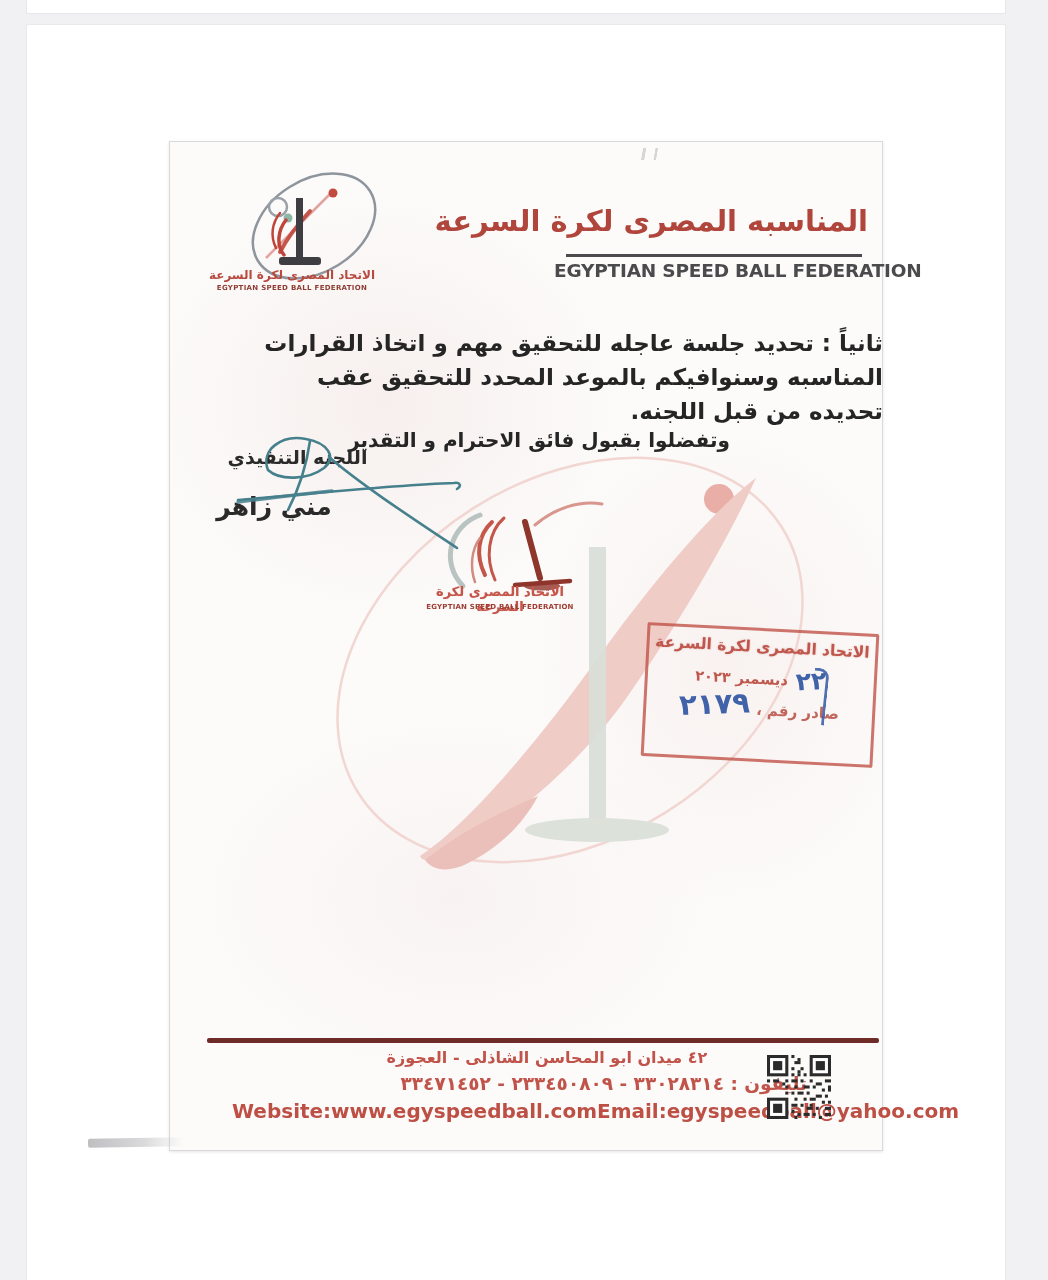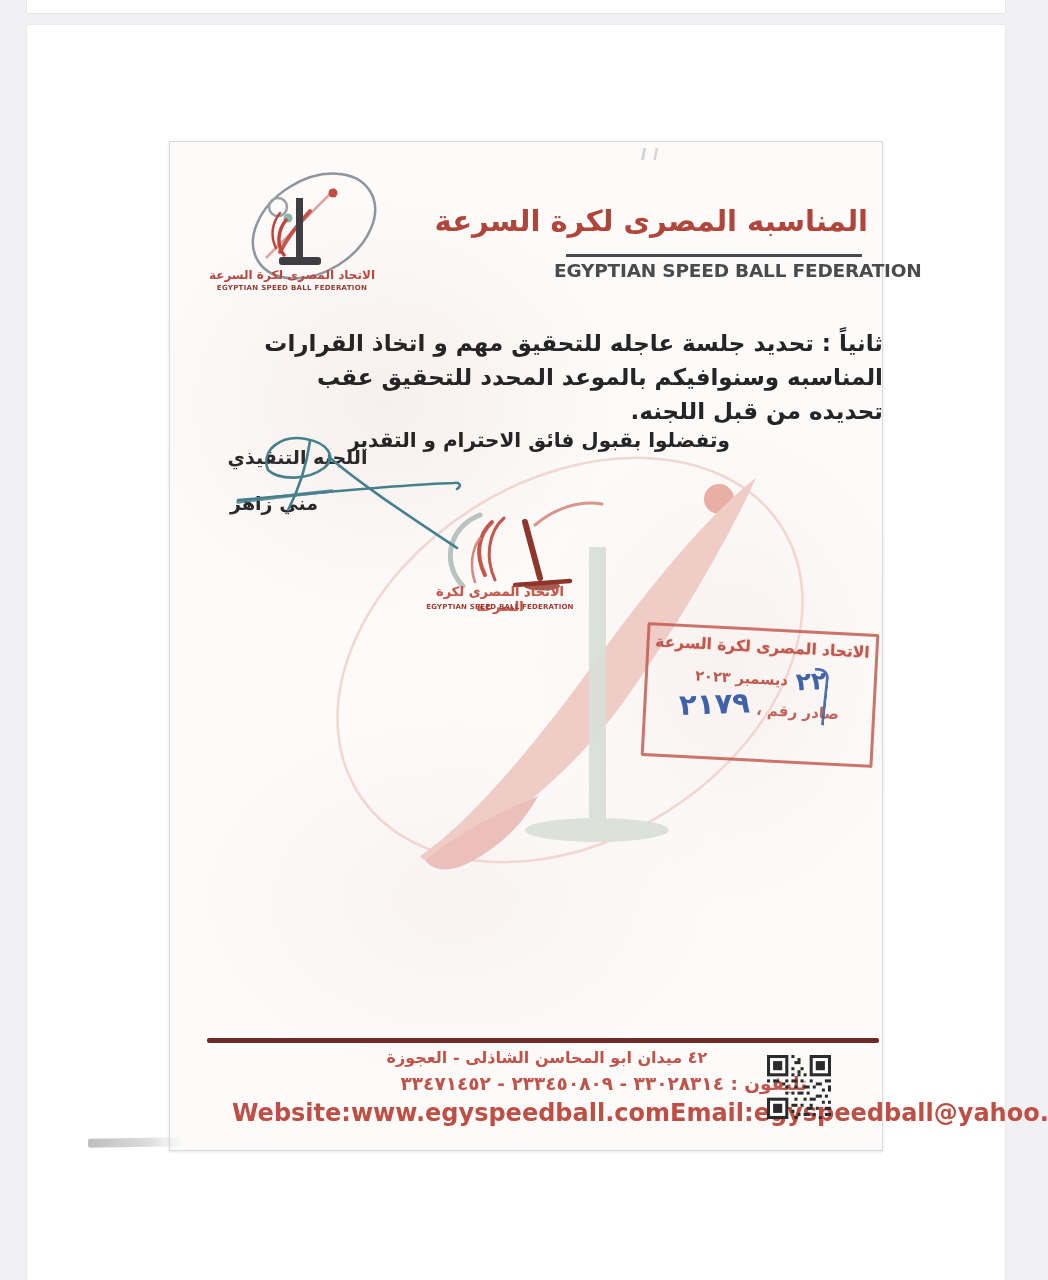--- a/index.html
+++ b/index.html
@@ -58,21 +58,21 @@
   .closing{
     left:60px;top:270px;width:618px;text-align:center;direction:rtl;
     font-size:20px;font-weight:bold;color:#252525;z-index:2;margin-top:16px;
   }
   .sig-title{
     left:55px;top:304px;width:145px;text-align:center;direction:rtl;
     font-size:19px;font-weight:bold;color:#2a2a2a;z-index:2;
   }
   .sig-name{
     left:45px;top:350px;width:118px;text-align:center;direction:rtl;
-    font-size:19px;font-weight:bold;color:#2a2a2a;z-index:2;
+    font-size:25px;font-weight:bold;color:#2a2a2a;z-index:2;
   }
   .sig-svg{left:40px;top:290px;z-index:3;}
   
   .wm-svg{left:0;top:258px;z-index:1;}
   .wm-caption-ar{
     left:250px;top:442px;width:160px;text-align:center;direction:rtl;
     font-size:13px;font-weight:bold;color:#c4564a;z-index:1;
     text-shadow:0 0 1px rgba(196,86,74,.4);
   }
   .wm-caption-en{
@@ -122,21 +122,21 @@
   .footer-address{
     left:117px;top:906px;width:520px;text-align:center;direction:rtl;
     font-size:16px;font-weight:bold;color:#c1544a;z-index:2;
   }
   .footer-phone{
     left:117px;top:931px;width:520px;direction:rtl;
     font-size:18.5px;font-weight:bold;color:#c1544a;z-index:2;
   }
   .footer-webrow{
     left:62px;top:957px;width:532px;display:flex;justify-content:space-between;
-    font-size:24px;font-weight:bold;color:#bd4f45;z-index:2;white-space:nowrap;
+    font-size:20px;font-weight:bold;color:#bd4f45;z-index:2;white-space:nowrap;
   }
   .qr{left:597px;top:913px;width:64px;height:64px;z-index:2;}
   
   .smudge{
     left:-82px;top:996px;width:95px;height:9px;border-radius:2px;
     background:linear-gradient(90deg,#8a8a8e,#bdbdc0 60%,rgba(189,189,192,0));
     opacity:.55;transform:rotate(-1deg);z-index:2;
   }
   .scan-noise{
     left:448px;top:6px;width:60px;height:12px;opacity:.22;z-index:2;

